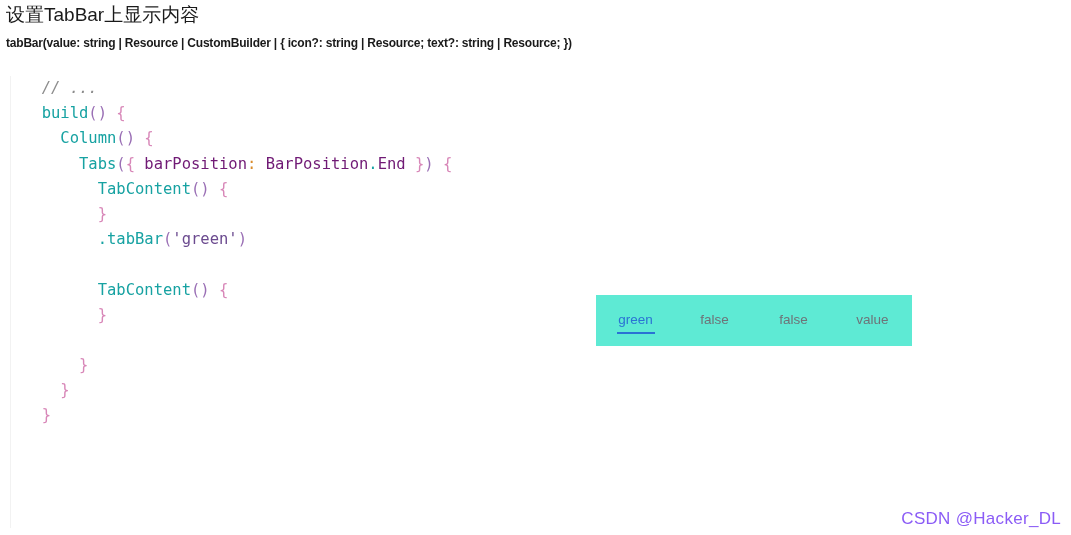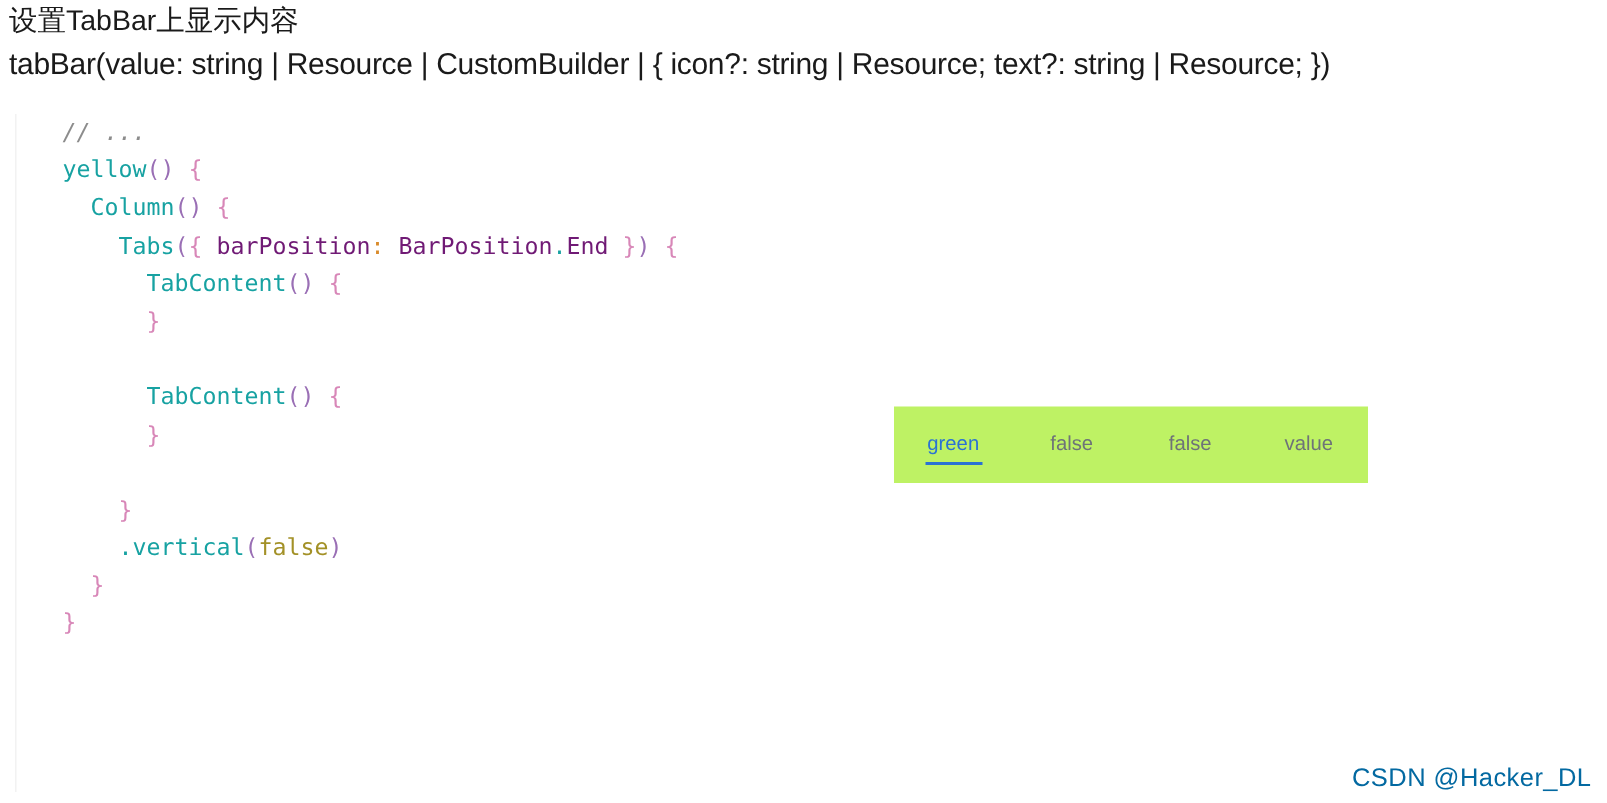--- a/index.html
+++ b/index.html
@@ -25,23 +25,24 @@
   .hdr-line {
     color: #1a1a1a;
     white-space: nowrap;
   }
   #header-title {
     font-size: 19px;
     line-height: 26px;
     letter-spacing: 0px;
   }
   #header-signature {
-    font-size: 20px;
+    font-size: 12px;
     line-height: 30px;
     letter-spacing: -0.2px;
+    font-weight: bold;
   }
 
   
   #code-block {
     position: absolute;
     left: 10px;
     top: 76px;
     width: 1050px;
     height: 452px;
     border-left: 1px solid #f2f2f2;
@@ -103,50 +104,50 @@
     background: #2a72d4;
   }
 
   
   #watermark {
     position: absolute;
     right: 10px;
     bottom: 6px;
     font-family: "Liberation Sans", sans-serif;
     font-size: 17px;
-    color: #0369a1;
+    color: #8b5cf6;
     letter-spacing: 0.3px;
     white-space: nowrap;
   }
 </style>
 </head>
 <body>
 
 <div id="header">
   <div class="hdr-line" id="header-title">设置TabBar上显示内容</div>
   <div class="hdr-line" id="header-signature">tabBar(value: string | Resource | CustomBuilder | { icon?: string | Resource; text?: string | Resource; })</div>
 </div>
 
 <div id="code-block">
     <div class="code-line">  <span class="tok-comment">// ...</span></div>
-    <div class="code-line">  <span class="tok-fn">yellow</span><span class="tok-paren">()</span><span class="tok-plain"> </span><span class="tok-brace">{</span></div>
+    <div class="code-line">  <span class="tok-fn">build</span><span class="tok-paren">()</span><span class="tok-plain"> </span><span class="tok-brace">{</span></div>
     <div class="code-line">    <span class="tok-fn">Column</span><span class="tok-paren">()</span><span class="tok-plain"> </span><span class="tok-brace">{</span></div>
     <div class="code-line">      <span class="tok-fn">Tabs</span><span class="tok-paren">(</span><span class="tok-brace">{</span><span class="tok-id"> barPosition</span><span class="tok-colon">:</span><span class="tok-id"> BarPosition</span><span class="tok-dot">.</span><span class="tok-id">End</span><span class="tok-plain"> </span><span class="tok-brace">}</span><span class="tok-paren">)</span><span class="tok-plain"> </span><span class="tok-brace">{</span></div>
     <div class="code-line">        <span class="tok-fn">TabContent</span><span class="tok-paren">()</span><span class="tok-plain"> </span><span class="tok-brace">{</span></div>
     <div class="code-line">        <span class="tok-brace">}</span></div>
+    <div class="code-line">        <span class="tok-dot">.</span><span class="tok-method">tabBar</span><span class="tok-paren">(</span><span class="tok-str">'green'</span><span class="tok-paren">)</span></div>
     <div class="code-line">&nbsp;</div>
     <div class="code-line">        <span class="tok-fn">TabContent</span><span class="tok-paren">()</span><span class="tok-plain"> </span><span class="tok-brace">{</span></div>
     <div class="code-line">        <span class="tok-brace">}</span></div>
     <div class="code-line">&nbsp;</div>
     <div class="code-line">      <span class="tok-brace">}</span></div>
-    <div class="code-line">      <span class="tok-dot">.</span><span class="tok-method">vertical</span><span class="tok-paren">(</span><span class="tok-bool">false</span><span class="tok-paren">)</span></div>
     <div class="code-line">    <span class="tok-brace">}</span></div>
     <div class="code-line">  <span class="tok-brace">}</span></div>
   </div>
 
-<div id="tabbar-widget" style="background: #bef264;">
+<div id="tabbar-widget" style="background: #5eead4; margin-top: 24px;">
     <div class="tab-item active">green</div>
     <div class="tab-item">false</div>
     <div class="tab-item">false</div>
     <div class="tab-item">value</div>
   </div>
 
 <div id="watermark">CSDN @Hacker_DL</div>
 
 </body></html>

